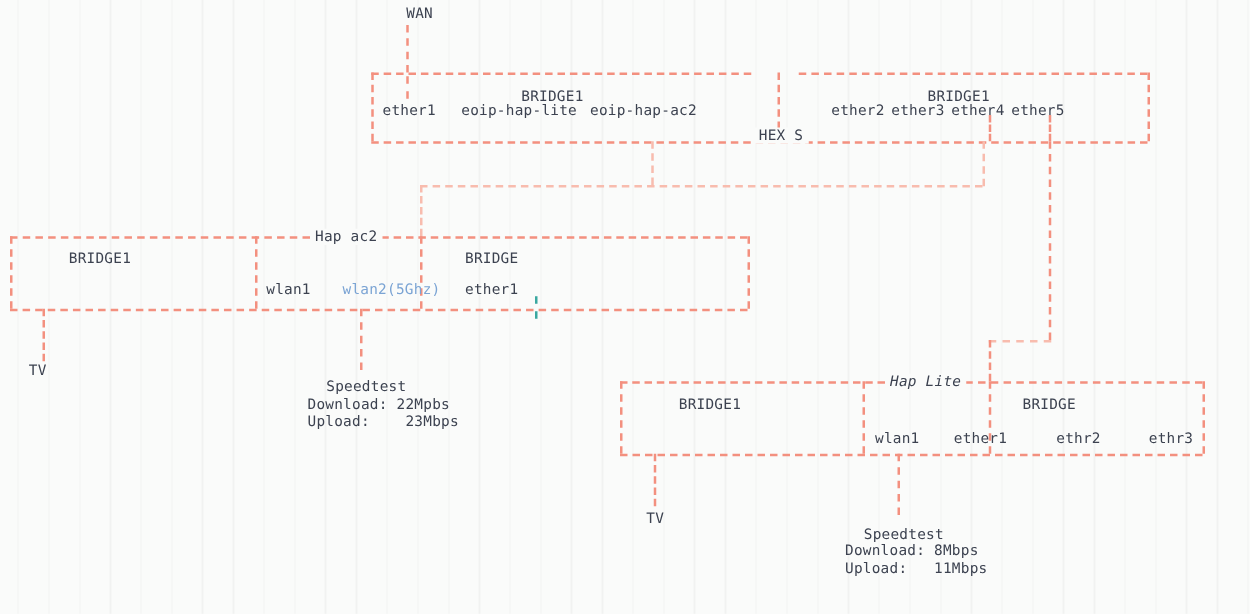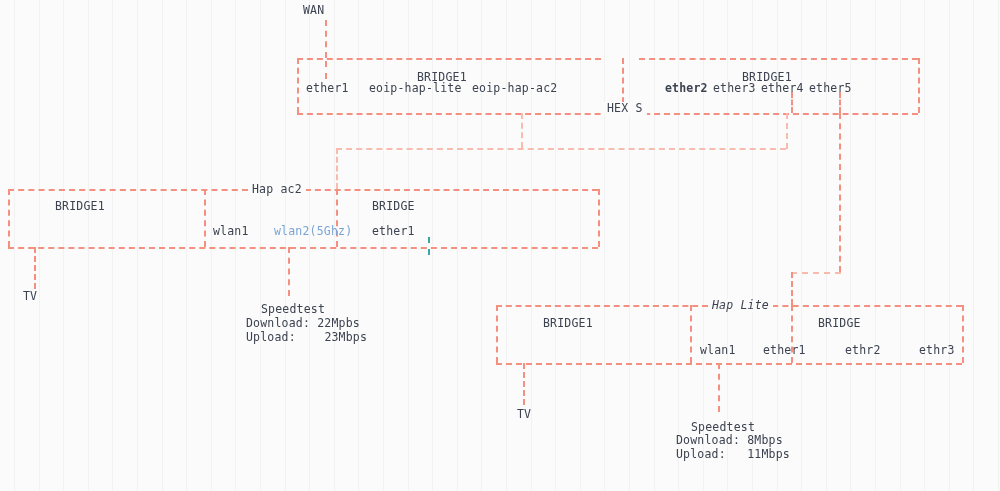--- a/index.html
+++ b/index.html
@@ -62,40 +62,40 @@
   }
   .blue  { color: #7ba4d4; }
   .plus  { color: #f3907f; }
   .dark  { color: #3c4250; }
 </style>
 </head>
 <body>
 
 <div id="canvas">
 
-  <div class="lbl" style="left:303px; top:4px;">WAN</div>
+  <div class="lbl" style="left:325px; top:4px;">WAN</div>
   <div class="edge-v" style="left:325px; top:20px; height:38px;"></div>
 
   <div class="edge-h" style="left:297px; top:58px; width:304px;"></div>
   <div class="edge-h" style="left:639px; top:58px; width:279px;"></div>
   <div class="edge-h" style="left:297px; top:113px; width:621px;"></div>
   <div class="edge-v" style="left:297px; top:58px; height:55px;"></div>
   <div class="edge-v" style="left:918px; top:58px; height:55px;"></div>
 
   <div class="edge-v" style="left:622px; top:58px; height:55px;"></div>
 
   <div class="lbl title" style="left:603px; top:64px;margin-top:38px;">HEX S</div>
 
   <div class="lbl" style="left:417px; top:71px;">BRIDGE1</div>
   <div class="lbl" style="left:306px; top:82px;">ether1</div>
   <div class="lbl" style="left:369px; top:82px;">eoip-hap-lite</div>
   <div class="lbl" style="left:472px; top:82px;">eoip-hap-ac2</div>
 
   <div class="lbl" style="left:742px; top:71px;">BRIDGE1</div>
-  <div class="lbl" style="left:665px; top:82px;font-weight:bold;">ether2</div>
+  <div class="lbl" style="left:665px; top:82px;">ether2</div>
   <div class="lbl" style="left:713px; top:82px;">ether3</div>
   <div class="lbl" style="left:761px; top:82px;">ether4</div>
   <div class="lbl" style="left:809px; top:82px;">ether5</div>
 
   <div class="edge-v" style="left:325px; top:61px; height:18px;"></div>
   <div class="edge-v" style="left:791px; top:92px; height:21px;"></div>
   <div class="edge-v" style="left:839px; top:92px; height:21px;"></div>
 
   <div class="edge-v faint" style="left:521px; top:113px; height:35px;"></div>
   <div class="edge-h faint" style="left:336px; top:148px; width:450px;"></div>

